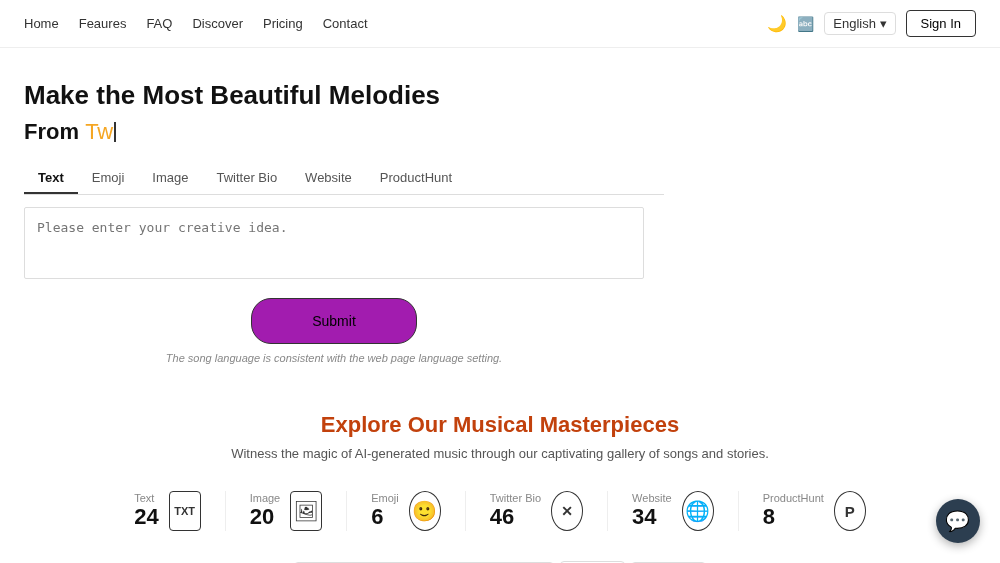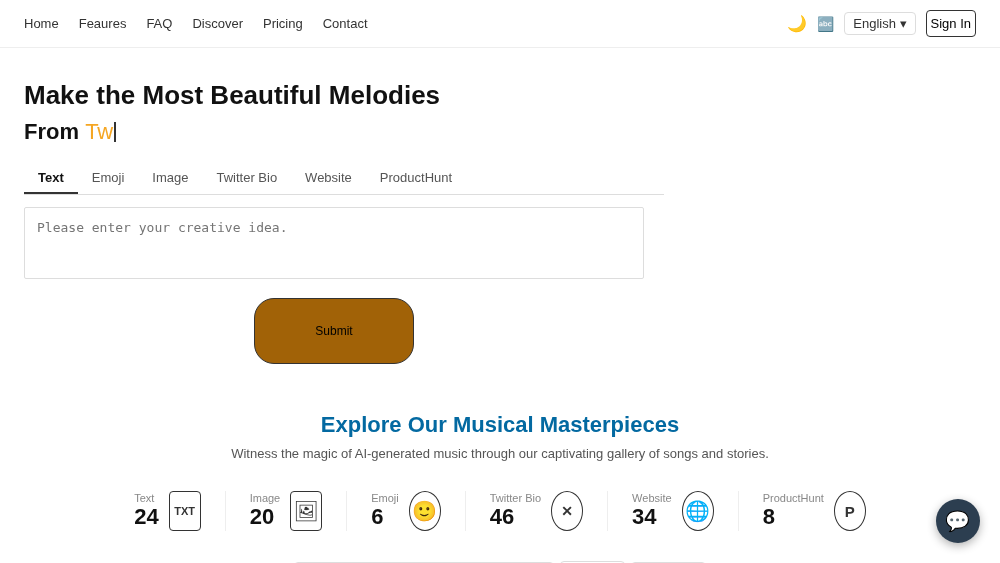--- a/index.html
+++ b/index.html
@@ -8,47 +8,47 @@
     
     .navbar {
       display: flex; align-items: center; justify-content: space-between;
       padding: 0 24px; height: 48px; border-bottom: 1px solid #eee;
     }
     .nav-links { display: flex; gap: 20px; align-items: center; }
     .nav-links a { text-decoration: none; color: #333; font-size: 13px; }
     .nav-right { display: flex; align-items: center; gap: 10px; }
     .dark-mode-btn { background: none; border: none; cursor: pointer; font-size: 16px; }
     .lang-selector { display: flex; align-items: center; gap: 4px; font-size: 13px; border: 1px solid #ddd; border-radius: 4px; padding: 3px 8px; cursor: pointer; }
-    .sign-in-btn { border: 1px solid #333; background: #fff; padding: 5px 4px; border-radius: 4px; cursor: pointer; font-size: 13px; font-weight: 500; }
+    .sign-in-btn { border: 1px solid #333; background: #fff; padding: 5px 14px; border-radius: 4px; cursor: pointer; font-size: 13px; font-weight: 500; }
 
     
     .hero { padding: 32px 24px 20px 24px; max-width: 860px; }
     .hero-title { font-size: 26px; font-weight: 700; color: #111; margin-bottom: 8px; }
     .hero-from { font-size: 22px; font-weight: 600; color: #111; margin-bottom: 18px; display: flex; align-items: center; gap: 0; }
     .hero-from-tw { color: #f5a623; font-weight: 400; }
     .cursor-blink { display: inline-block; width: 2px; height: 20px; background: #333; margin-left: 1px; animation: blink 1s step-end infinite; vertical-align: middle; }
     @keyframes blink { 50% { opacity: 0; } }
 
     
     .tabs { display: flex; gap: 0; border-bottom: 1px solid #ddd; margin-bottom: 12px; max-width: 640px; }
     .tab { padding: 7px 14px; font-size: 13px; cursor: pointer; border-bottom: 2px solid transparent; color: #555; }
     .tab.active { border-bottom: 2px solid #333; font-weight: 600; color: #111; }
 
     
     .input-area { max-width: 620px; }
     .idea-textarea { width: 100%; height: 72px; border: 1px solid #ddd; border-radius: 2px; padding: 12px; font-size: 13px; color: #888; resize: none; outline: none; }
 
     
     .submit-wrap { display: flex; justify-content: center; max-width: 620px; margin-top: 16px; }
-    .submit-btn { padding: 25px 60px; border: 1px solid #333; border-radius: 20px; background: #a16207; font-size: 12px; cursor: pointer; font-weight: 500; }
+    .submit-btn { padding: 14px 60px; border: 1px solid #333; border-radius: 20px; background: #a21caf; font-size: 14px; cursor: pointer; font-weight: 500; }
     .lang-note { text-align: center; font-size: 11px; color: #888; font-style: italic; margin-top: 8px; max-width: 620px; }
 
     
     .explore-section { padding: 28px 24px 10px; text-align: center; }
-    .explore-title { font-size: 22px; font-weight: 700; color: #0369a1; margin-bottom: 8px; }
+    .explore-title { font-size: 22px; font-weight: 700; color: #c2410c; margin-bottom: 8px; }
     .explore-sub { font-size: 13px; color: #555; }
 
     
     .stats-row { display: flex; align-items: center; justify-content: center; gap: 0; padding: 20px 24px; }
     .stat-item { display: flex; align-items: center; gap: 10px; padding: 0 24px; border-right: 1px solid #eee; }
     .stat-item:last-child { border-right: none; }
     .stat-info { display: flex; flex-direction: column; }
     .stat-type { font-size: 11px; color: #888; }
     .stat-number { font-size: 22px; font-weight: 700; color: #111; }
     .stat-icon { font-size: 20px; color: #333; width: 32px; height: 40px; display: flex; align-items: center; justify-content: center; border: 1.5px solid #333; border-radius: 4px; }
@@ -107,20 +107,21 @@
     <div class="tab">ProductHunt</div>
   </div>
 
   <div class="input-area">
     <textarea class="idea-textarea" placeholder="Please enter your creative idea." style=""></textarea>
   </div>
 
   <div class="submit-wrap">
     <button class="submit-btn">Submit</button>
   </div>
+  <div class="lang-note">The song language is consistent with the web page language setting.</div>
 </section>
 
 <section class="explore-section">
   <h2 class="explore-title">Explore Our Musical Masterpieces</h2>
   <p class="explore-sub">Witness the magic of AI-generated music through our captivating gallery of songs and stories.</p>
 </section>
 
 <div class="stats-row">
 
   <div class="stat-item">

